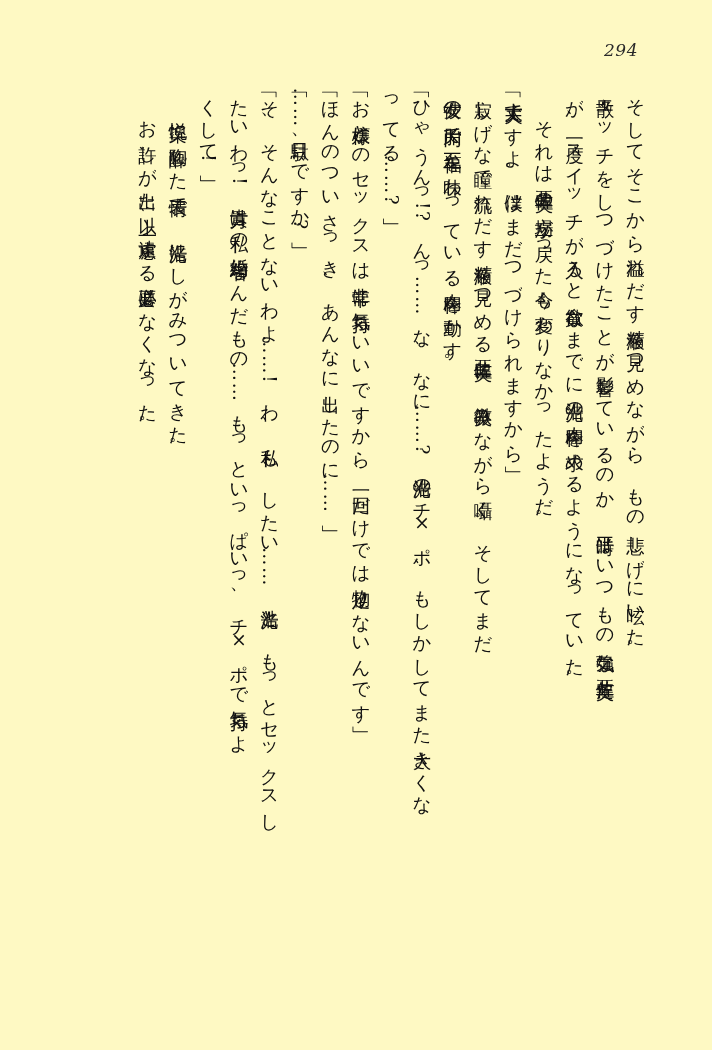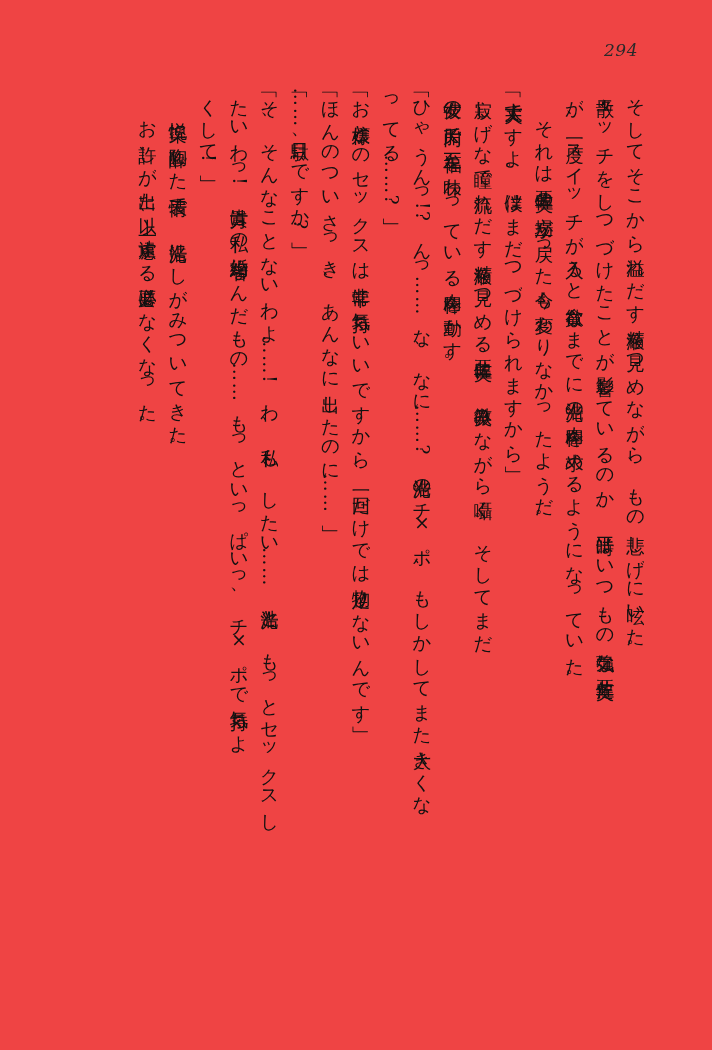--- a/index.html
+++ b/index.html
@@ -11,21 +11,21 @@
     width: 712px;
     height: 1050px;
     overflow: hidden;
     font-family: "DejaVu Serif", "Liberation Serif", serif;
     color: #1a1a1a;
   }
   .page {
     position: relative;
     width: 712px;
     height: 1050px;
-    background: #ef4444;
+    background: #fef9c3;
     box-sizing: border-box;
   }
   .page-number {
     position: absolute;
     top: 40px;
     right: 74px;
     font-family: "DejaVu Serif", "Liberation Serif", serif;
     font-style: italic;
     font-size: 17px;
     color: #2a2a2a;

